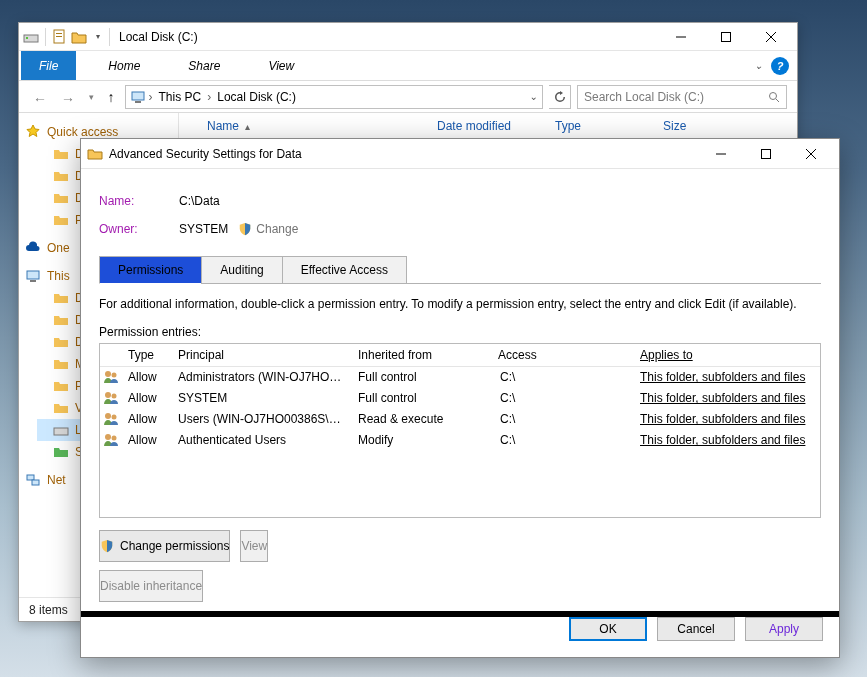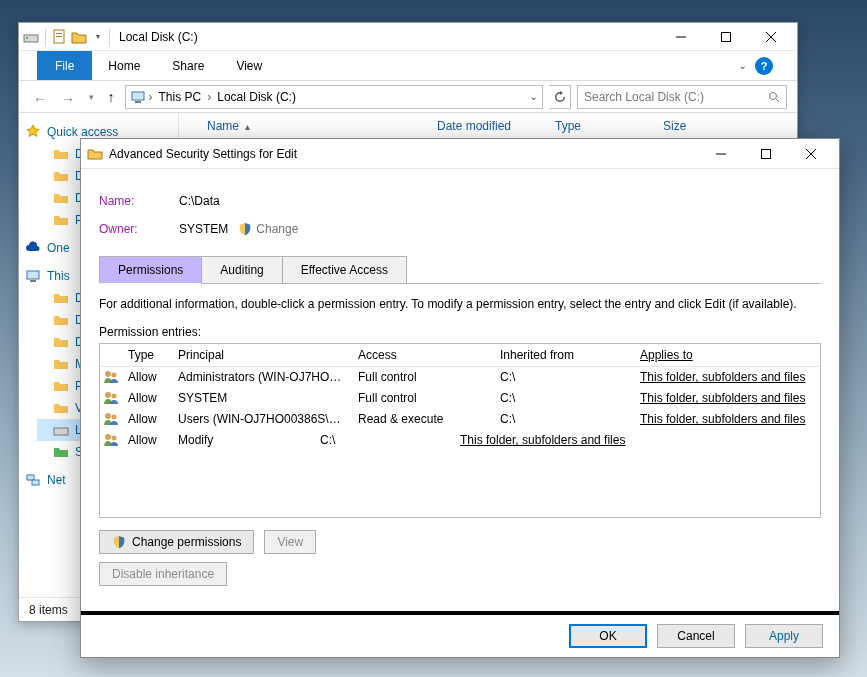--- a/index.html
+++ b/index.html
@@ -6,38 +6,38 @@
 body { width: 867px; height: 677px; background: linear-gradient(to bottom, #2a4767 0%, #4a6886 25%, #7b95aa 50%, #a9bfce 75%, #d4dfe8 100%); overflow: hidden; position: relative; }
 
 
 .explorer-window { position: absolute; left: 18px; top: 22px; width: 780px; height: 600px; background: #fff; border: 1px solid #9f9f9f; box-shadow: 0 3px 12px rgba(0,0,0,.25); }
 .titlebar { height: 28px; display: flex; align-items: center; padding: 0 4px; border-bottom: 1px solid #e5e5e5; }
 .titlebar-icons { display: flex; gap: 3px; align-items: center; }
 .qat-sep { width: 1px; height: 18px; background: #d7d7d7; margin: 0 3px; }
 .tb-title { flex: 1; padding-left: 6px; color: #000; }
 .win-controls { display: flex; }
 .win-btn { width: 45px; height: 28px; display: flex; align-items: center; justify-content: center; color: #000; }
-.ribbon-tabs { height: 30px; display: flex; align-items: stretch; padding: 0 18px; border-bottom: 1px solid #dcdcdc; }
+.ribbon-tabs { height: 30px; display: flex; align-items: stretch; padding: 0 2px; border-bottom: 1px solid #dcdcdc; font-style: italic; }
 .file-tab { background: #1979ca; color: #fff; padding: 0 18px; display: flex; align-items: center; }
-.ribbon-tab { padding: 0 16px; display: flex; align-items: center; color: #000; }
+.ribbon-tab { padding: 0 16px; display: flex; align-items: center; color: #000; margin-left: 16px; }
 .ribbon-right { margin-left: auto; display: flex; align-items: center; padding-right: 6px; gap: 8px; }
 .help-icon { width: 18px; height: 18px; border-radius: 50%; background: #0078d7; color: #fff; display: flex; align-items: center; justify-content: center; font-size: 11px; font-weight: bold; }
 .nav-row { height: 32px; display: flex; align-items: center; padding: 0 10px; gap: 6px; border-bottom: 1px solid #dcdcdc; }
 .nav-arrow { color: #808080; font-size: 14px; padding: 0 4px; }
 .nav-arrow.enabled { color: #000; }
 .breadcrumb-box { flex: 1; height: 24px; border: 1px solid #c0c0c0; display: flex; align-items: center; padding: 0 4px; gap: 3px; }
 .bc-part { padding: 0 3px; }
 .bc-sep { color: #666; }
 .refresh-btn { width: 22px; height: 24px; border: 1px solid #c0c0c0; border-left: none; display: flex; align-items: center; justify-content: center; }
 .search-box { width: 210px; height: 24px; border: 1px solid #c0c0c0; display: flex; align-items: center; padding: 0 6px; color: #7a7a7a; }
 .search-box span.mag { margin-left: auto; }
 .explorer-body { display: flex; height: calc(100% - 28px - 30px - 32px - 24px); }
 .sidebar { width: 160px; border-right: 1px solid #e5e5e5; padding: 8px 4px; overflow: hidden; }
 .side-group { margin-bottom: 6px; padding-left: 14px; }
-.side-item { display: flex; align-items: center; gap: 6px; height: 22px; padding-left: 16px; color: #0369a1; white-space: nowrap; }
+.side-item { display: flex; align-items: center; gap: 6px; height: 22px; padding-left: 16px; color: #a16207; white-space: nowrap; }
 .side-item.root { padding-left: 2px; font-weight: normal; }
 .side-item.selected { background: #cce8ff; }
 .glyph { width: 16px; height: 16px; display: flex; align-items: center; justify-content: center; font-size: 13px; }
 .list-area { flex: 1; }
 .list-header { display: flex; height: 26px; align-items: center; border-bottom: 1px solid #e5e5e5; color: #1a5aad; padding-left: 22px; }
 .col { padding: 0 6px; }
 .col.name { width: 230px; }
 .col.date { width: 118px; }
 .col.type { width: 108px; }
 .col.size { width: 80px; }
@@ -51,43 +51,43 @@
 .security-dialog { position: absolute; left: 80px; top: 138px; width: 760px; height: 520px; background: #fff; border: 1px solid #888; box-shadow: 0 8px 28px rgba(0,0,0,.35); display: flex; flex-direction: column; }
 .dlg-titlebar { height: 30px; display: flex; align-items: center; padding: 0 6px; border-bottom: 1px solid #e5e5e5; }
 .dlg-titlebar .tb-title { font-size: 12px; }
 .dlg-body { padding: 18px 18px 0 18px; }
 .info-row { display: flex; align-items: center; height: 28px; }
 .info-label { width: 80px; color: #a21caf; }
 .info-value { color: #000; }
 .change-link { color: #737373; margin-left: 10px; display: inline-flex; align-items: center; gap: 4px; cursor: pointer; }
 .tabstrip { display: flex; margin-top: 12px; }
 .tab { padding: 6px 18px; border: 1px solid #b2b2b2; background: #f1f1f1; margin-right: -1px; position: relative; top: 1px; }
-.tab.active { background: #c4b5fd; border-bottom-color: #fff; }
+.tab.active { background: #1d4ed8; border-bottom-color: #fff; }
 .tab-panel { border: 1px solid #b2b2b2; padding: 12px; }
 .hint-text { color: #000; margin-bottom: 12px; line-height: 1.4; }
 .entries-label { color: #000; margin-bottom: 4px; }
 .perm-table { border: 1px solid #bababa; }
 .perm-head { display: flex; background: #fff; border-bottom: 1px solid #e5e5e5; }
 .perm-head .pcol { padding: 4px 6px; color: #000; }
 .perm-body { height: 150px; overflow: hidden; }
 .perm-row { display: flex; align-items: center; height: 21px; }
 .pcol { padding: 0 6px; white-space: nowrap; overflow: hidden; text-overflow: ellipsis; }
 .pcol.icon { width: 22px; padding: 0 2px; display: flex; align-items: center; justify-content: center; }
 .pcol.type { width: 50px; }
 .pcol.principal { width: 180px; }
 .pcol.access { width: 142px; }
 .pcol.inherited { width: 140px; }
 .pcol.applies { flex: 1; text-decoration: underline; }
 .below-row { display: flex; gap: 10px; margin-top: 12px; }
-.btn { height: 24px; padding: 0 12px; border: 1px solid #acacac; background: #e9e9e9; display: inline-flex; align-items: center; gap: 6px; cursor: pointer; }
+.btn { height: 32px; padding: 0 0; border: 1px solid #acacac; background: #e9e9e9; display: inline-flex; align-items: center; gap: 6px; cursor: pointer; }
 .btn.disabled { color: #8c8c8c; background: #f0f0f0; cursor: default; }
-.dlg-footer { margin-top: auto; height: 46px; display: flex; align-items: center; justify-content: flex-end; gap: 10px; padding: 0 16px; border-top: 4px solid #000000; }
+.dlg-footer { margin-top: auto; height: 46px; display: flex; align-items: flex-start; justify-content: flex-end; gap: 10px; padding: 0 16px; border-top: 6px solid #000000; }
 .dlg-btn { width: 78px; height: 24px; border: 1px solid #acacac; background: #e9e9e9; display: flex; align-items: center; justify-content: center; }
 .dlg-btn.default { border-color: #0078d7; box-shadow: inset 0 0 0 1px #0078d7; }
-.dlg-btn.disabled { color: #0369a1; }
+.dlg-btn.disabled { color: #6d28d9; }
 .shield { width: 14px; height: 14px; }
 </style>
 </head>
 <body>
 
 <div class="explorer-window">
   <div class="titlebar">
     <div class="titlebar-icons">
       <span class="glyph">
           <svg width="16" height="16">
@@ -329,21 +329,21 @@
   </div>
 </div>
 
 <div class="security-dialog">
   <div class="dlg-titlebar">
     <span class="glyph">
         <svg width="16" height="16">
           <path d="M1 4h5l1 2h8v7H1z" fill="#f7c559" stroke="#aa7b19"></path>
         </svg>
       </span>
-    <div class="tb-title">Advanced Security Settings for Edit</div>
+    <div class="tb-title">Advanced Security Settings for Data</div>
     <div class="win-controls">
       <div class="win-btn">
           <svg width="10" height="10">
             <line x1="0" y1="5" x2="10" y2="5" stroke="#000"></line>
           </svg>
         </div>
       <div class="win-btn">
           <svg width="10" height="10">
             <rect x="0.5" y="0.5" width="9" height="9" fill="none" stroke="#000"></rect>
           </svg>
@@ -381,22 +381,22 @@
     </div>
     <div class="tab-panel" style="border-top:1px solid #b2b2b2; border-bottom:none; border-left:none; border-right:none; padding:12px 0 0 0;">
       <div class="hint-text">For additional information, double-click a permission entry. To modify a permission entry, select the entry and click Edit (if available).</div>
       <div class="entries-label">Permission entries:</div>
 
       <div class="perm-table">
         <div class="perm-head">
           <div class="pcol icon"></div>
           <div class="pcol type">Type</div>
           <div class="pcol principal">Principal</div>
+          <div class="pcol inherited">Inherited from</div>
           <div class="pcol access">Access</div>
-          <div class="pcol inherited">Inherited from</div>
           <div class="pcol applies">Applies to</div>
         </div>
         <div class="perm-body" id="perm-body">
             <div class="perm-row">
               <div class="pcol icon">
                 <svg width="16" height="16">
                   <circle cx="5" cy="5" r="3" fill="#d9a15a"></circle>
                   <path d="M1 14c0-3 2-5 4-5s4 2 4 5z" fill="#6a9e4a"></path>
                   <circle cx="11" cy="6" r="2.5" fill="#d9a15a"></circle>
                   <path d="M7 14c0-2.5 2-4 4-4s4 1.5 4 4z" fill="#4a7ab4"></path>
@@ -441,20 +441,21 @@
             <div class="perm-row">
               <div class="pcol icon">
                 <svg width="16" height="16">
                   <circle cx="5" cy="5" r="3" fill="#d9a15a"></circle>
                   <path d="M1 14c0-3 2-5 4-5s4 2 4 5z" fill="#6a9e4a"></path>
                   <circle cx="11" cy="6" r="2.5" fill="#d9a15a"></circle>
                   <path d="M7 14c0-2.5 2-4 4-4s4 1.5 4 4z" fill="#4a7ab4"></path>
                 </svg>
               </div>
               <div class="pcol type">Allow</div>
+              <div class="pcol principal">Authenticated Users</div>
               <div class="pcol access">Modify</div>
               <div class="pcol inherited">C:\</div>
               <div class="pcol applies">This folder, subfolders and files</div>
             </div>
           </div>
       </div>
 
       <div class="below-row">
         <button class="btn">
           <svg class="shield" viewBox="0 0 16 16">

